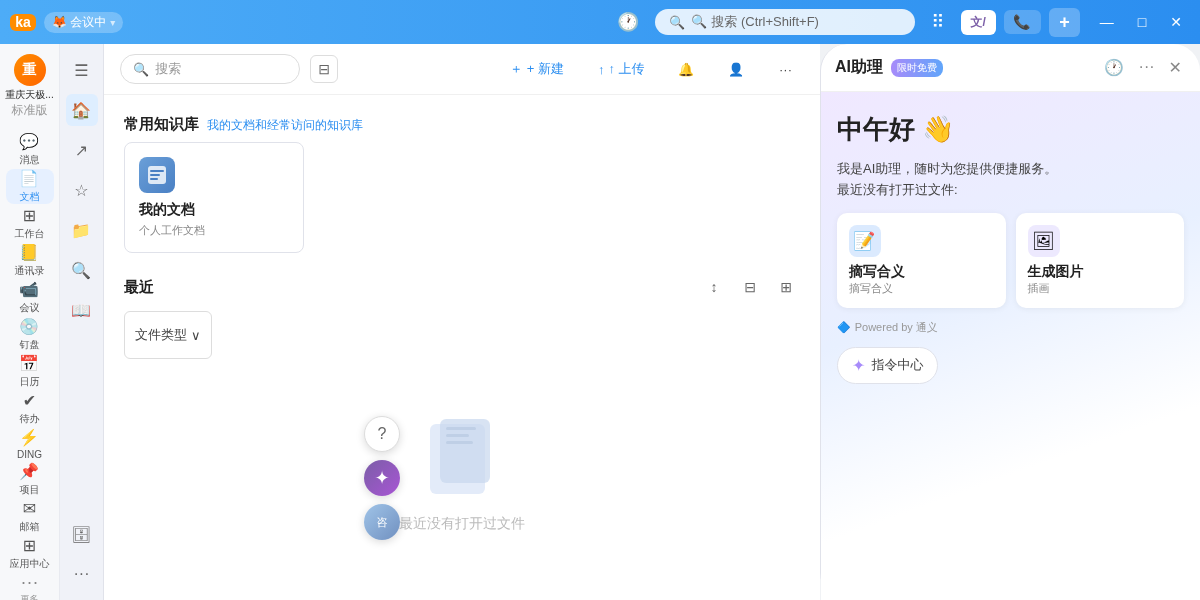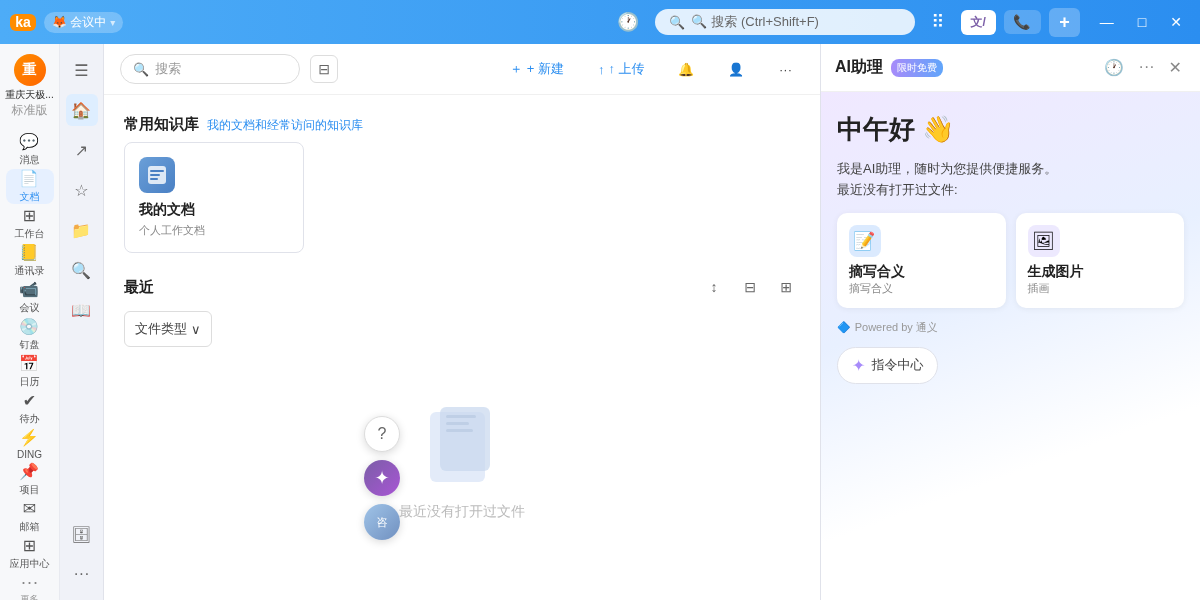--- a/index.html
+++ b/index.html
@@ -196,21 +196,21 @@
     .recent-action-btn {
       width: 28px; height: 28px;
       display: flex; align-items: center; justify-content: center;
       border-radius: 6px; cursor: pointer; color: #666; font-size: 14px;
     }
 
     .file-type-filter {
       display: flex; align-items: center; gap: 4px;
       font-size: 13px; color: #444;
       cursor: pointer;
-      padding: 8px 10px;
+      padding: 14px 10px;
       border: 1px solid #ddd;
       border-radius: 6px;
       width: fit-content;
       margin-bottom: 20px;
     }
 
     .empty-state {
       display: flex; flex-direction: column; align-items: center;
       justify-content: center; padding: 40px 0;
       color: #bbb; font-size: 14px;
@@ -250,20 +250,21 @@
     .fab-help { background: white; color: #666; border: 1px solid #ddd; }
     .fab-ai { background: linear-gradient(135deg, #7b5ea7, #a855d4); color: white; }
 
     
     #ai-panel {
       width: 380px;
       background: white;
       border-left: 1px solid #e0e2ea;
       display: flex; flex-direction: column;
       flex-shrink: 0;
+      border-radius: 27px;
     }
     .ai-header {
       display: flex; align-items: center;
       padding: 12px 14px;
       border-bottom: 1px solid #f0f0f0;
       gap: 8px;
     }
     .ai-title { font-size: 16px; font-weight: bold; color: #222; }
     .ai-badge {
       background: linear-gradient(90deg, #a78bfa, #60a5fa);

